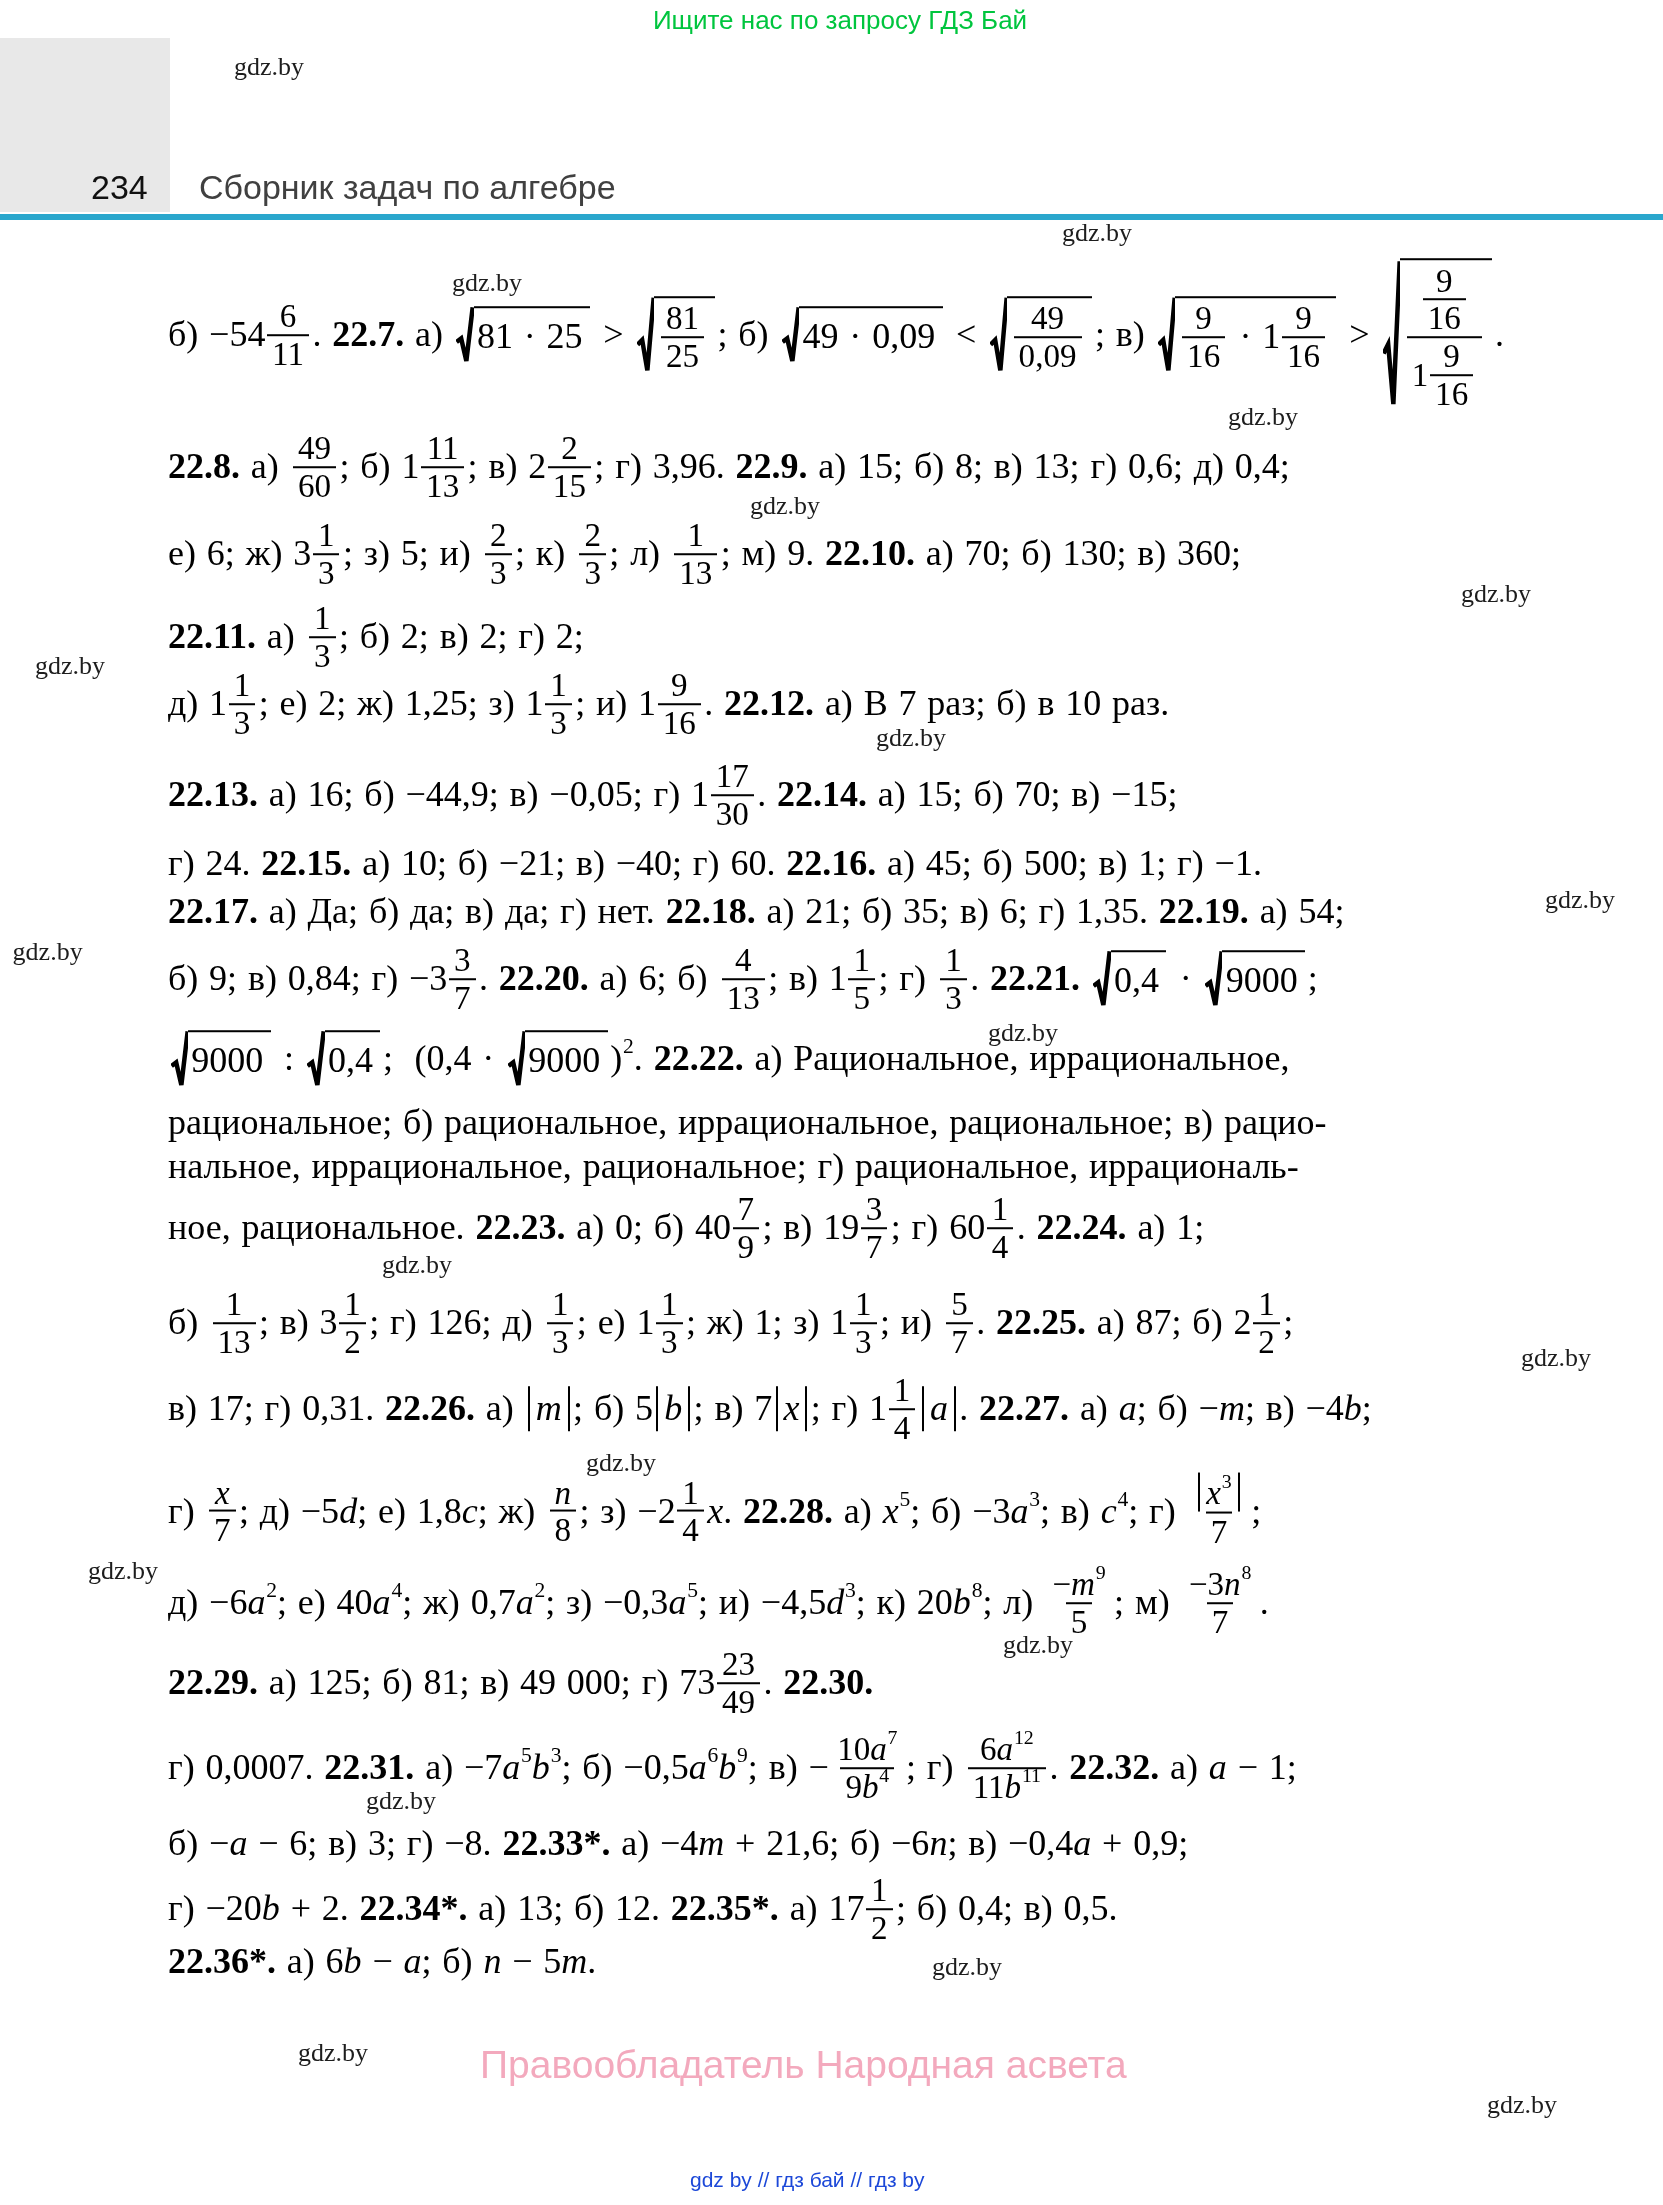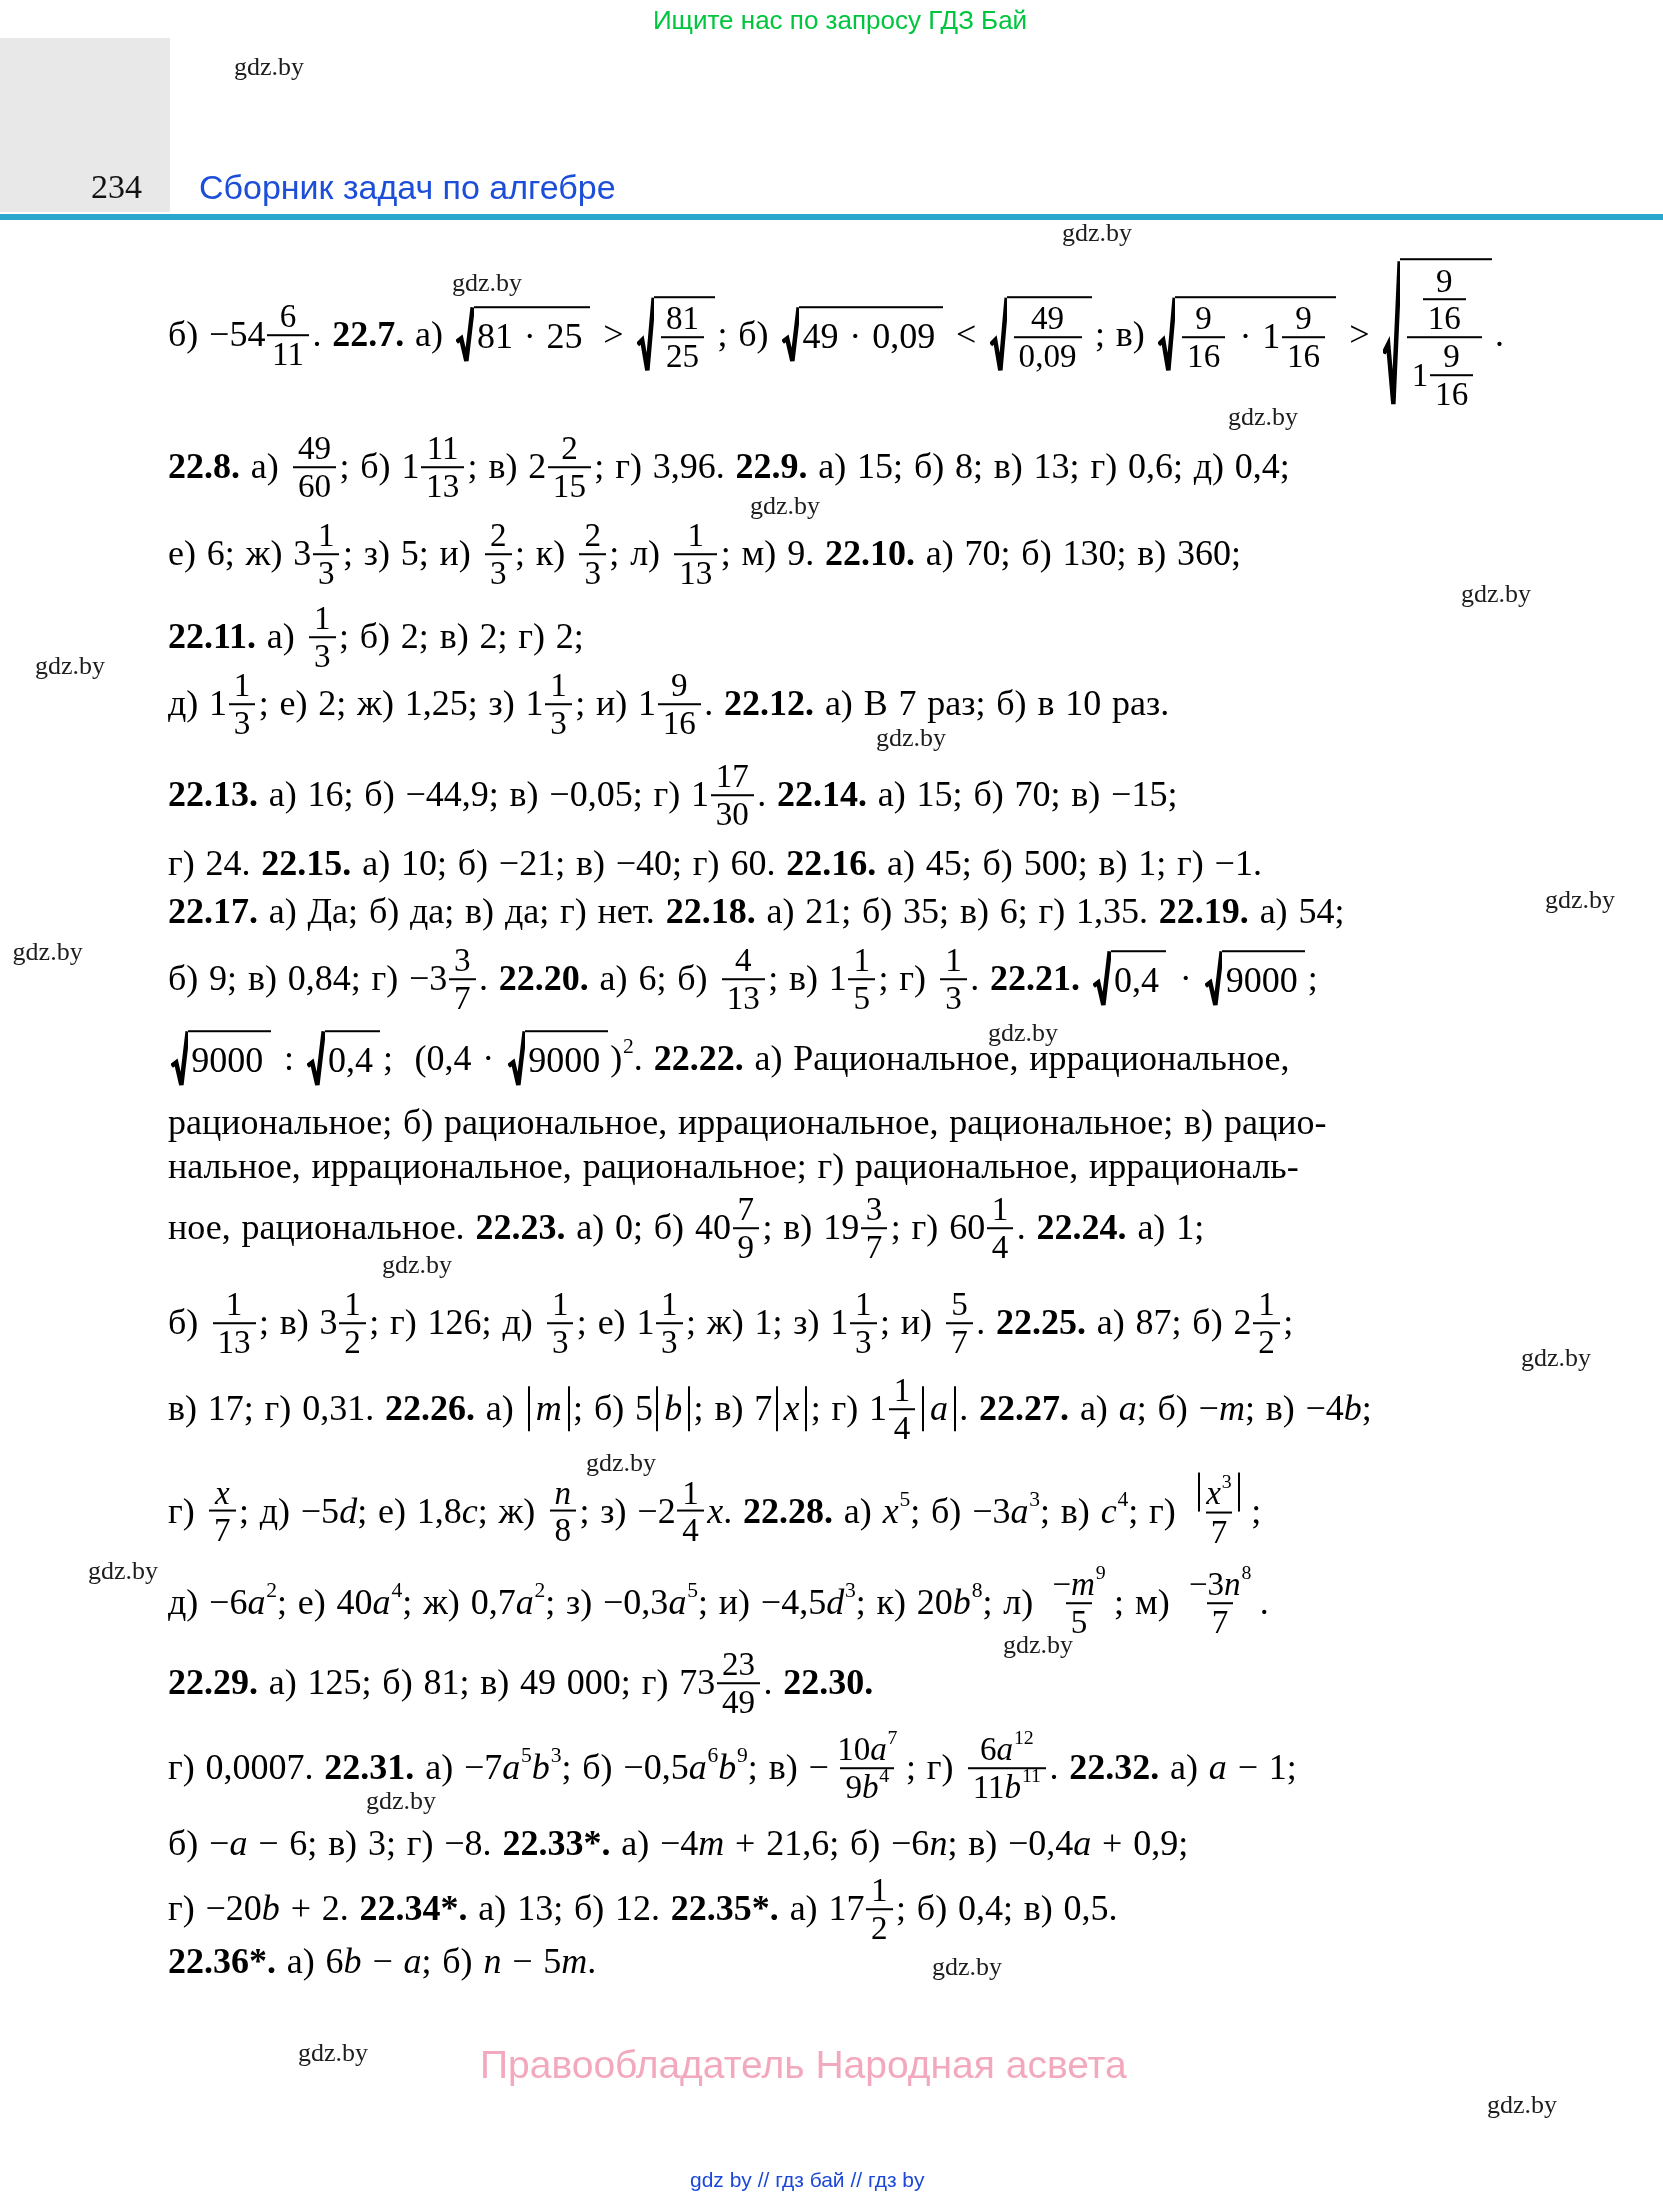--- a/index.html
+++ b/index.html
@@ -2,24 +2,24 @@
 <html style="--green: #00c53e; --rule: #2aa7cd; --pink: #f3a9bd; --blue: #1c48d8; --gray: #e8e8e8;font-size:13.4px"><head>
 <meta charset="utf-8">
 <style>
   html,body{margin:0;padding:0;background:#fff;}
   .page{position:relative;width:1664px;height:2205px;background:#fff;overflow:hidden;
         font-family:"Liberation Serif","DejaVu Serif",serif;color:#000;}
   .promo{position:absolute;left:840px;top:5px;transform:translateX(-50%);
          font-family:"Liberation Sans","DejaVu Sans",sans-serif;font-size:26px;
          color:var(--green,#00c53e);white-space:nowrap;}
   .sidebar-box{position:absolute;left:0;top:38px;width:170px;height:174px;background:var(--gray,#e8e8e8);}
-  .page-num{position:absolute;left:91px;top:168px;font-family:Liberation Serif, serif;
+  .page-num{position:absolute;left:91px;top:168px;font-family:Liberation Sans, sans-serif;
             font-size:34px;color:#111;}
   .book-title{position:absolute;left:199px;top:168px;font-family:"Liberation Sans","DejaVu Sans",sans-serif;
-              font-size:34px;color:#1d4ed8;white-space:nowrap;}
+              font-size:34px;color:#404040;white-space:nowrap;}
   .rule{position:absolute;left:0;top:214px;width:100%;height:5.9px;background:var(--rule,#2aa7cd);}
   .wm{position:absolute;font-family:Liberation Serif, serif;font-size:26px;
       color:#1d1d1d;white-space:nowrap;}
   #answers .ln{position:absolute;display:flex;align-items:center;transform:translateY(-50%);
       font-size:36px;white-space:pre;word-spacing:0.05em;line-height:1.15;}
   .bd{font-weight:bold;}
   .it{font-style:italic;}
   .sp{font-size:0.6em;transform:translateY(-0.55em);margin-left:0.8px;}
   .fr{display:inline-flex;flex-direction:column;align-items:center;font-size:0.92em;line-height:1.08;margin:0 3.4px;}
   .fr .fr{font-size:1em;}

